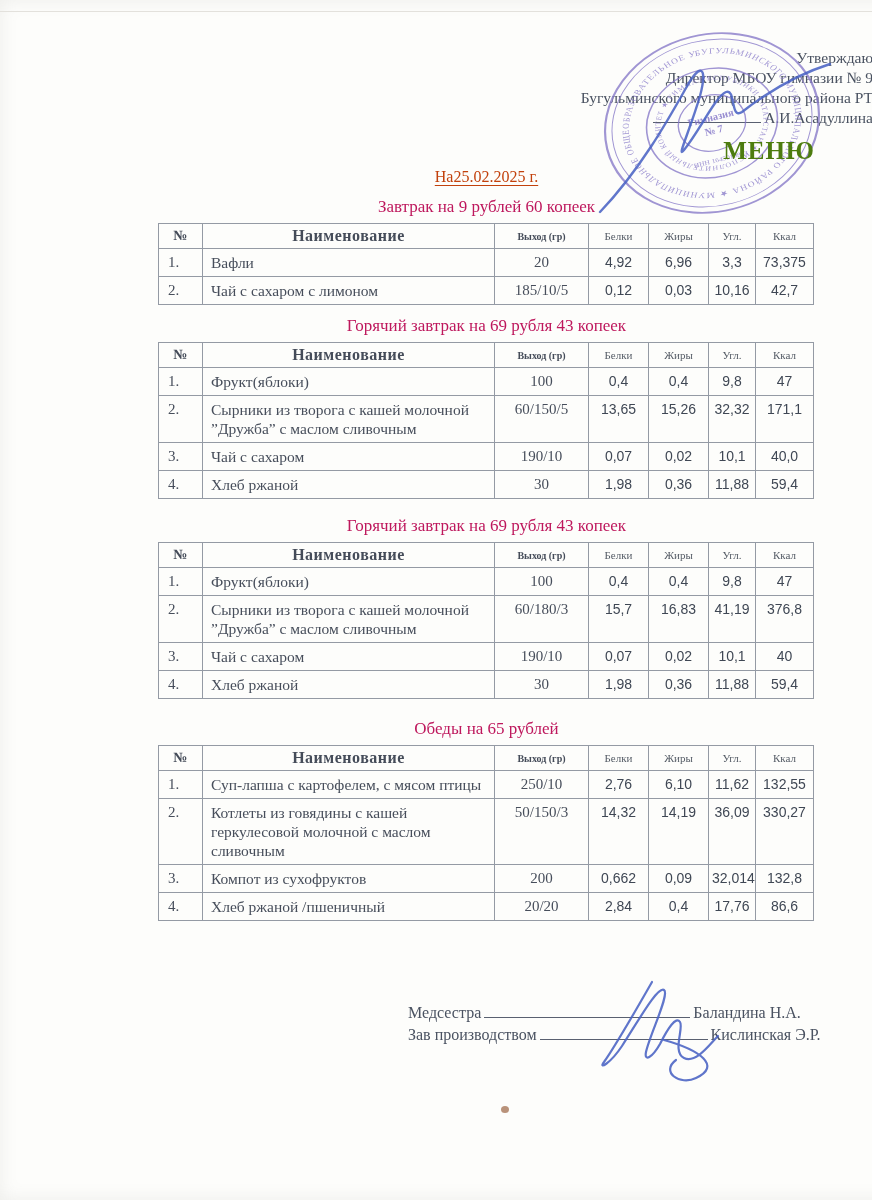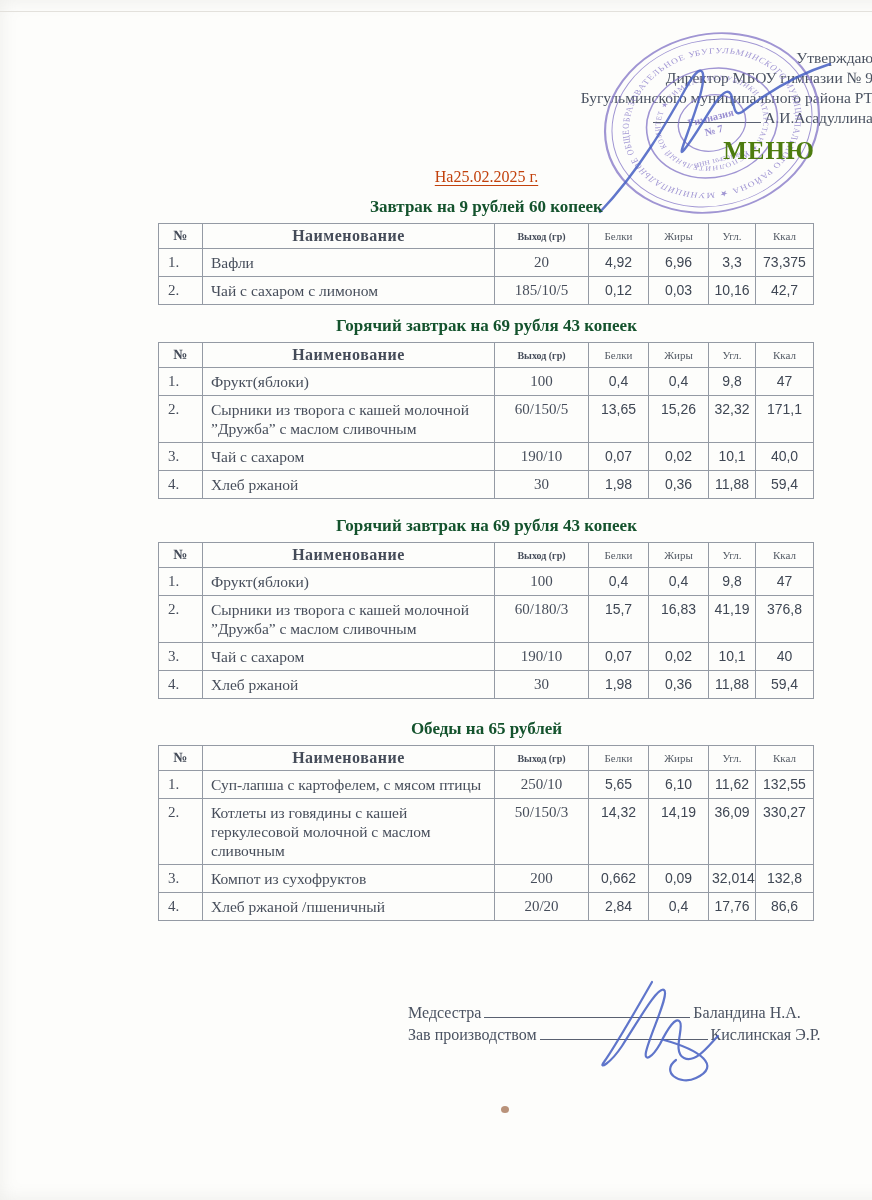--- a/index.html
+++ b/index.html
@@ -28,21 +28,21 @@
   .content{position:absolute;left:158px;top:136px;width:657px;}
   .page-title{font-size:25px;font-weight:bold;letter-spacing:1px;text-align:right;
     line-height:30px;color:#4d7c0f;}
   .page-date{font-size:16px;text-align:center;line-height:22px;color:#c2410c;
     text-decoration:underline;text-underline-offset:3px;}
 
   .tbl-section{margin-top:10px;}
   .tbl-section.s0{margin-top:8px;}
   .tbl-section.s2{margin-top:16px;}
   .tbl-section.s3{margin-top:19px;}
-  .tbl-title{font-size:17px;font-weight:bold;text-align:center;margin:0 0 5px 0;color:#14532d;line-height:22px;}
+  .tbl-title{font-size:17px;font-weight:normal;text-align:center;margin:0 0 5px 0;color:#be185d;line-height:22px;}
 
   table.menu-table{border-collapse:collapse;width:655px;table-layout:fixed;background:transparent;}
   .menu-table th,.menu-table td{border:1px solid #949aa4;vertical-align:top;overflow:hidden;}
   .menu-table th{padding:3px 2px;text-align:center;vertical-align:middle;color:#454c59;}
   .menu-table td{padding:4px 3px;line-height:19px;}
   th.hc0{font-size:14px;font-weight:bold;}
   th.hc1{font-size:16px;font-weight:bold;letter-spacing:.5px;}
   th.hc2{font-size:10px;font-weight:bold;}
   th.hc3,th.hc4,th.hc5,th.hc6{font-size:11px;font-weight:normal;color:#555c66;}
   td.c0{text-align:left;padding-left:9px;font-size:15px;}
@@ -305,21 +305,21 @@
                 <th class="hc4">Жиры</th>
                 <th class="hc5">Угл.</th>
                 <th class="hc6">Ккал</th>
               </tr>
             </thead>
             <tbody>
               <tr>
                 <td class="c0">1.</td>
                 <td class="c1">Суп-лапша с картофелем, с мясом птицы</td>
                 <td class="c2">250/10</td>
-                <td class="c3">5,65</td>
+                <td class="c3">2,76</td>
                 <td class="c4">6,10</td>
                 <td class="c5">11,62</td>
                 <td class="c6">132,55</td>
               </tr>
               <tr>
                 <td class="c0">2.</td>
                 <td class="c1">Котлеты из говядины с кашей геркулесовой молочной с маслом сливочным</td>
                 <td class="c2">50/150/3</td>
                 <td class="c3">14,32</td>
                 <td class="c4">14,19</td>

